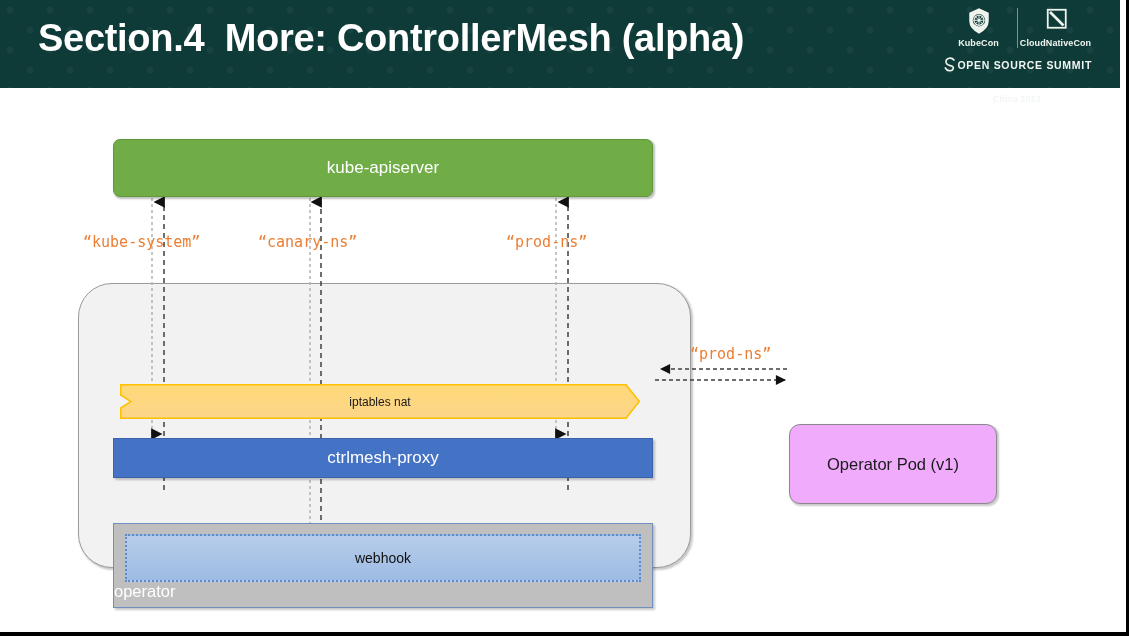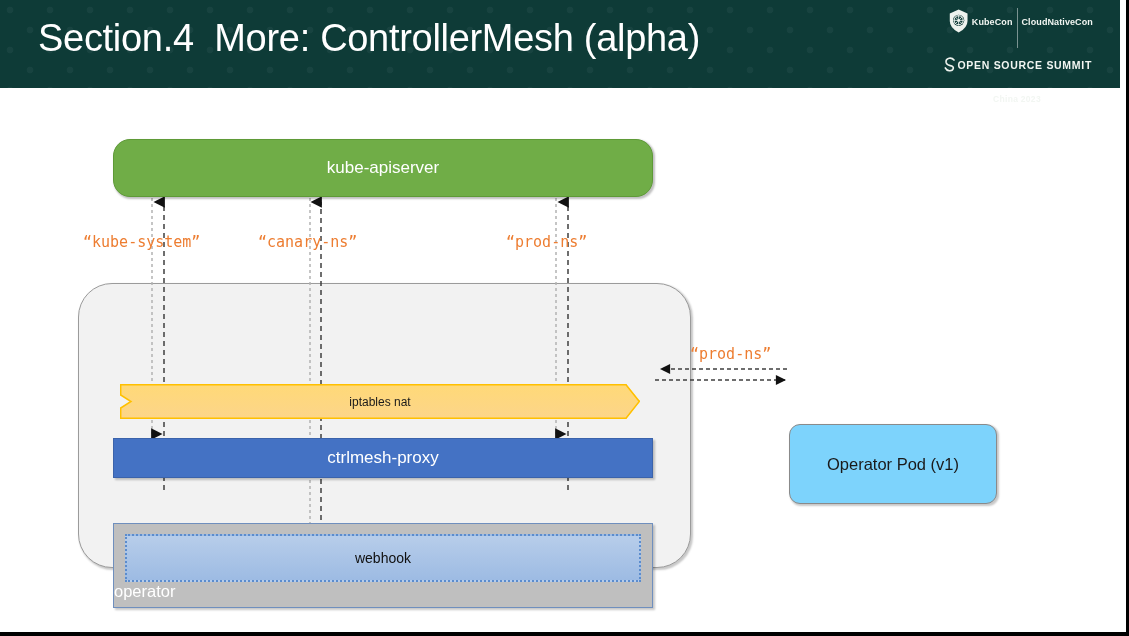--- a/index.html
+++ b/index.html
@@ -32,21 +32,21 @@
     background-image:
       radial-gradient(circle at 10px 10px, rgba(255,255,255,0.045) 3.2px, transparent 3.6px),
       radial-gradient(circle at 30px 30px, rgba(255,255,255,0.045) 3.2px, transparent 3.6px);
     background-size: 40px 40px, 40px 40px;
   }
   #header-title {
     position: absolute;
     left: 38px;
     top: 17px;
     font-size: 38px;
-    font-weight: normal;
+    font-weight: bold;
     color: #ffffff;
     letter-spacing: -0.3px;
     white-space: pre;
   }
 
   
   #logo-block {
     position: absolute;
     right: 28px;
     top: 6px;
@@ -55,21 +55,21 @@
     color: #f2f6f2;
   }
   .logo-row1 {
     display: flex;
     align-items: flex-start;
     justify-content: center;
     height: 48px;
   }
   .logo-col {
     display: flex;
-    flex-direction: row;
+    flex-direction: column;
     align-items: center;
     width: 68px;
   }
   .logo-divider {
     width: 1px;
     height: 40px;
     background: rgba(255,255,255,0.45);
     margin: 2px 4px 0 4px;
   }
   .logo-mark { height: 30px; display:block; }
@@ -130,21 +130,21 @@
   }
 
   
   #apiserver {
     left: 113px;
     top: 51px;
     width: 540px;
     height: 58px;
     background: #70ad47;
     border: 1px solid #5e9a37;
-    border-radius: 17px;
+    border-radius: 7px;
     color: #ffffff;
     font-size: 17px;
     box-shadow: 1.5px 1.5px 2px rgba(0,0,0,0.25);
   }
 
   
   #pod-v2 {
     left: 78px;
     top: 195px;
     width: 613px;
@@ -228,21 +228,21 @@
     color: #101010;
     font-size: 14px;
   }
 
   
   #pod-v1 {
     left: 789px;
     top: 336px;
     width: 208px;
     height: 80px;
-    background: #7dd3fc;
+    background: #f0abfc;
     border: 1.2px solid #8a8a8a;
     border-radius: 11px;
     color: #1a1a1a;
     font-size: 16.5px;
     box-shadow: 1.5px 1.5px 2px rgba(0,0,0,0.22);
   }
 
   
   .ns-label {
     position: absolute;

